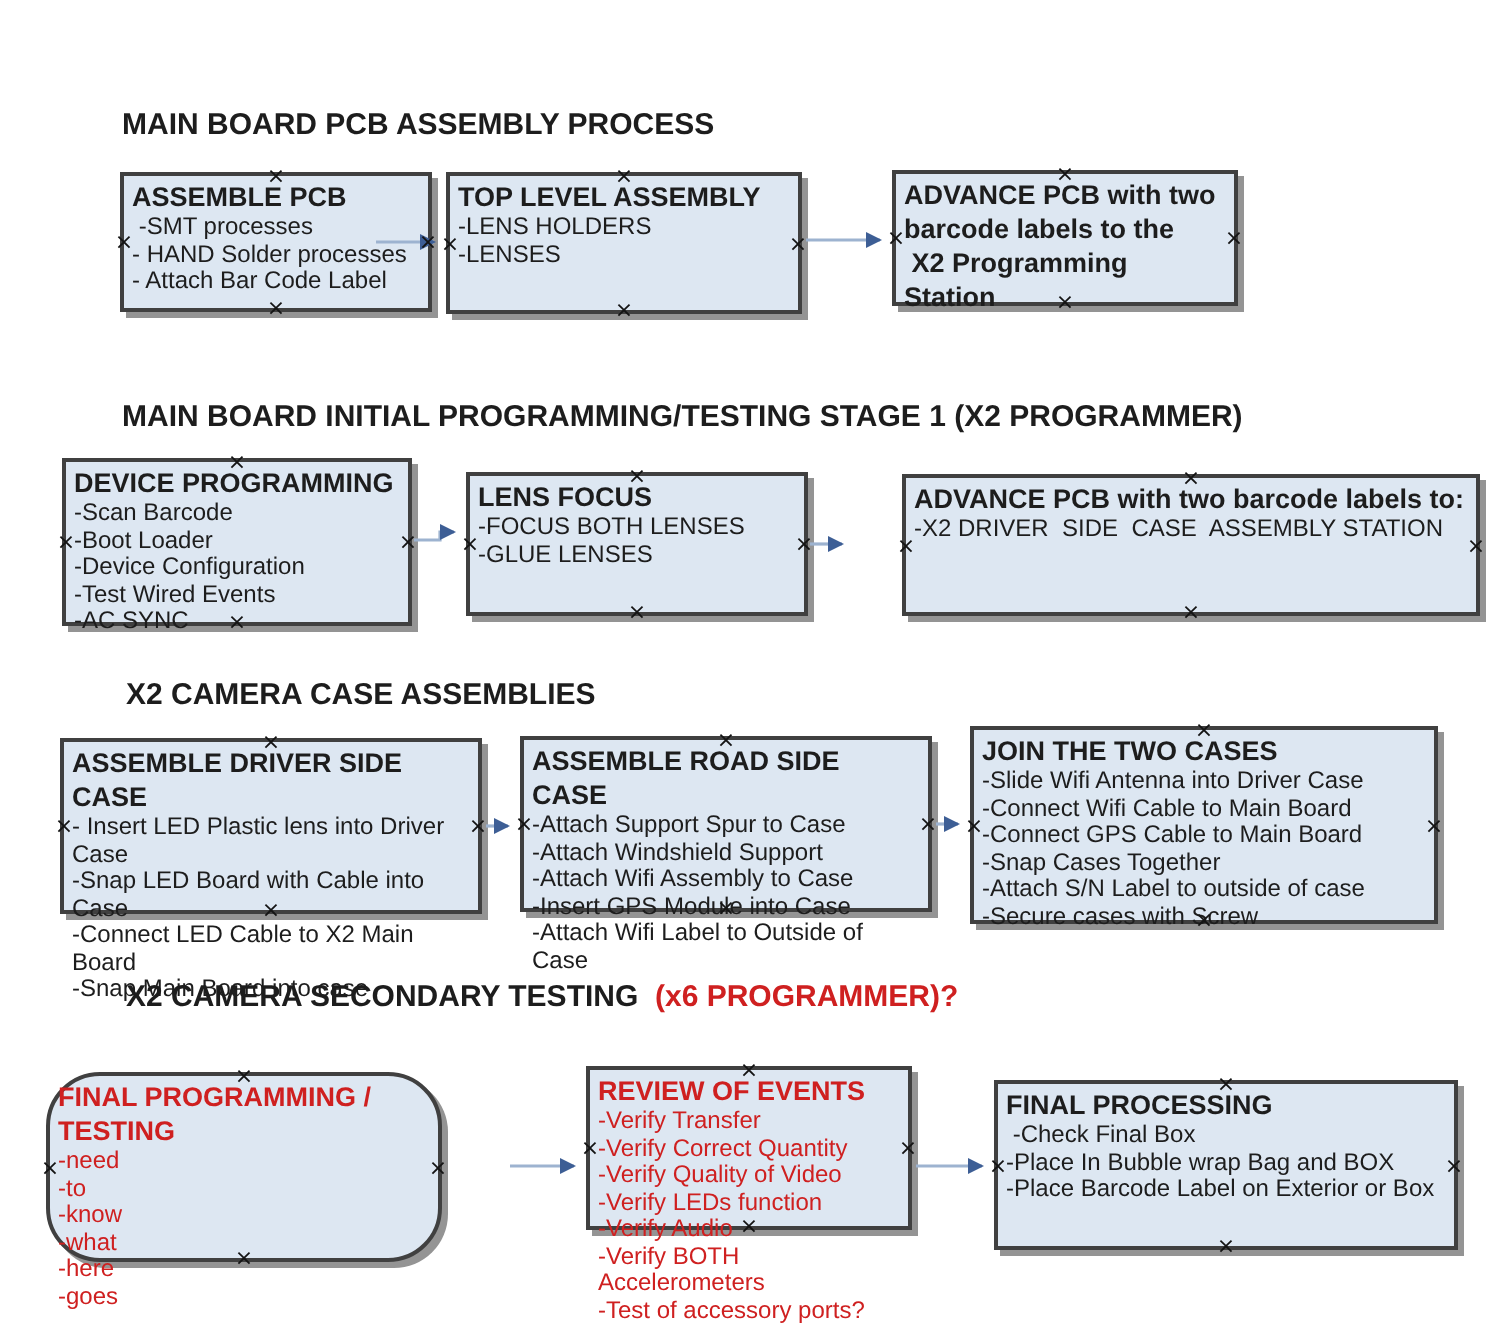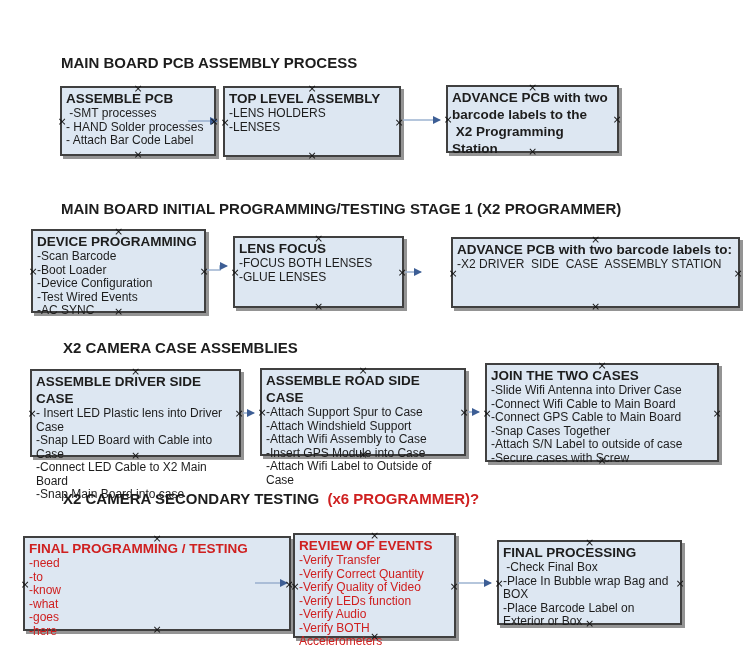--- a/index.html
+++ b/index.html
@@ -155,51 +155,52 @@
         <div>-Snap Cases Together</div>
         <div>-Attach S/N Label to outside of case</div>
         <div>-Secure cases with Screw</div>
       </div>
   <span class="handle" style="left: 50%; top: 0%;">×</span>
       <span class="handle" style="left: 50%; top: 100%;">×</span>
       <span class="handle" style="left: 0%; top: 50%;">×</span>
       <span class="handle" style="left: 100%; top: 50%;">×</span>
     </div>
 
-  <div class="flowbox red" style="left:23px; top:536px; width:268px; height:95px;">
+  <div class="flowbox red" style="left:23px; top:536px; width:198px; height:95px;border-radius:27px;">
     <div class="box-title">FINAL PROGRAMMING / TESTING</div>
     <div class="box-lines">
         <div>-need</div>
         <div>-to</div>
         <div>-know</div>
         <div>-what</div>
+        <div>-here</div>
         <div>-goes</div>
-        <div>-here</div>
-      </div>
-  <span class="handle" style="left: 50%; top: 0%;">×</span>
-      <span class="handle" style="left: 50%; top: 100%;">×</span>
-      <span class="handle" style="left: 0%; top: 50%;">×</span>
-      <span class="handle" style="left: 100%; top: 50%;">×</span>
-    </div>
-  <div class="flowbox red" style="left:293px; top:533px; width:163px; height:105px;">
+      </div>
+  <span class="handle" style="left: 50%; top: 0%;">×</span>
+      <span class="handle" style="left: 50%; top: 100%;">×</span>
+      <span class="handle" style="left: 0%; top: 50%;">×</span>
+      <span class="handle" style="left: 100%; top: 50%;">×</span>
+    </div>
+  <div class="flowbox red" style="left:293px; top:533px; width:163px; height:82px;">
     <div class="box-title">REVIEW OF EVENTS</div>
     <div class="box-lines">
         <div>-Verify Transfer</div>
         <div>-Verify Correct Quantity</div>
         <div>-Verify Quality of Video</div>
         <div>-Verify LEDs function</div>
         <div>-Verify Audio</div>
         <div>-Verify BOTH Accelerometers</div>
-      </div>
-  <span class="handle" style="left: 50%; top: 0%;">×</span>
-      <span class="handle" style="left: 50%; top: 100%;">×</span>
-      <span class="handle" style="left: 0%; top: 50%;">×</span>
-      <span class="handle" style="left: 100%; top: 50%;">×</span>
-    </div>
-  <div class="flowbox" style="left:497px; top:540px; width:185px; height:85px;">
+        <div>-Test of accessory ports?</div>
+      </div>
+  <span class="handle" style="left: 50%; top: 0%;">×</span>
+      <span class="handle" style="left: 50%; top: 100%;">×</span>
+      <span class="handle" style="left: 0%; top: 50%;">×</span>
+      <span class="handle" style="left: 100%; top: 50%;">×</span>
+    </div>
+  <div class="flowbox" style="left:497px; top:540px; width:232px; height:85px;">
     <div class="box-title">FINAL PROCESSING</div>
     <div class="box-lines">
         <div> -Check Final Box</div>
         <div>-Place In Bubble wrap Bag and BOX</div>
         <div>-Place Barcode Label on Exterior or Box</div>
       </div>
   <span class="handle" style="left: 50%; top: 0%;">×</span>
       <span class="handle" style="left: 50%; top: 100%;">×</span>
       <span class="handle" style="left: 0%; top: 50%;">×</span>
       <span class="handle" style="left: 100%; top: 50%;">×</span>

